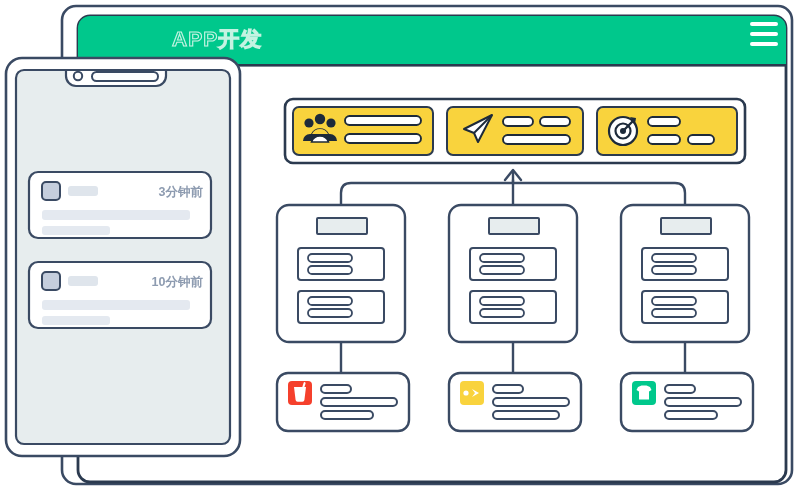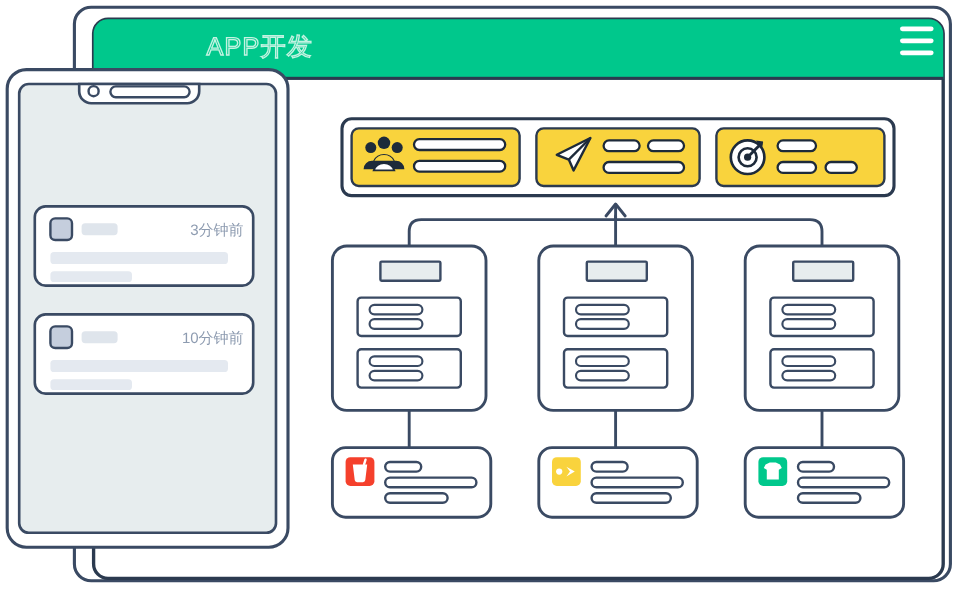--- a/index.html
+++ b/index.html
@@ -3,21 +3,21 @@
 <meta charset="utf-8">
 <style>
   html,body{margin:0;padding:0;}
   body{
     width:800px;height:496px;
     background:#ffffff;
     font-family:"Liberation Sans","DejaVu Sans",sans-serif;
     overflow:hidden;
     position:relative;
   }
-  #stage{position:absolute;left:0;top:0;width:800px;height:496px;}
+  #stage{position:absolute;left:0;top:0;width:800px;height:496px;font-weight:bold;}
   svg{display:block;}
   .txt{font-family:"Liberation Sans","DejaVu Sans",sans-serif;}
 </style>
 </head>
 <body>
 
 <div id="stage">
 <svg width="800" height="496" viewBox="0 0 800 496" xmlns="http://www.w3.org/2000/svg">
 
   <g>

